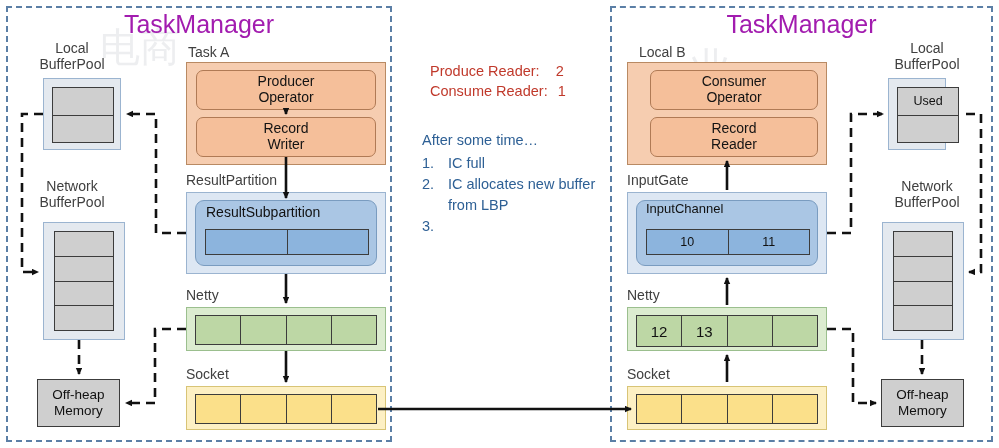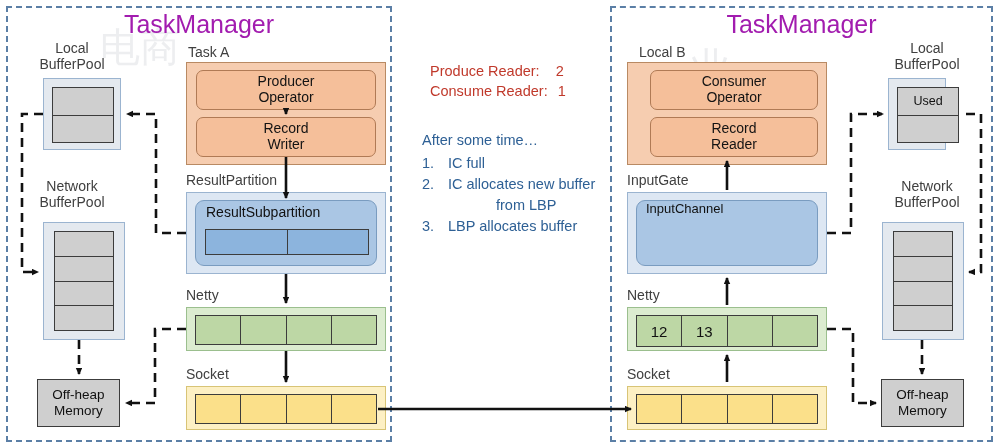--- a/index.html
+++ b/index.html
@@ -159,24 +159,23 @@
   <div class="abs note" style="left:422px;top:132px;">After some time…</div>
 
   <div class="abs note note-row" style="left:422px;top:155px;">
     <span class="note-num">1.</span>
     <span>IC full</span>
   </div>
   <div class="abs note note-row" style="left:422px;top:176px;">
     <span class="note-num">2.</span>
     <span>IC allocates new buffer</span>
   </div>
-  <div class="abs note" style="left:448px;top:197px;margin-left:48px;">from LBP</div>
+  <div class="abs note" style="left:448px;top:197px;">from LBP</div>
   <div class="abs note note-row" style="left:422px;top:218px;">
     <span class="note-num">3.</span>
-    <span>LBP allocates buffer</span>
   </div>
 
   <div class="abs tm" style="left:610px;top:6px;width:383px;height:436px;"></div>
   <div class="abs tm-title" style="left:610px;top:10px;width:383px;">TaskManager</div>
 
   <div class="abs lbl" style="left:639px;top:44px;">Local B</div>
   <div class="abs box-orange-outer" style="left:627px;top:62px;width:200px;height:103px;"></div>
   <div class="abs rnd-orange" style="left:650px;top:70px;width:168px;height:40px;">
     <div>
       <div>Consumer</div>
@@ -187,20 +186,24 @@
     <div>
       <div>Record</div>
       <div>Reader</div>
     </div>
   </div>
 
   <div class="abs lbl" style="left:627px;top:172px;">InputGate</div>
   <div class="abs box-blue-outer" style="left:627px;top:192px;width:200px;height:82px;"></div>
   <div class="abs rnd-blue" style="left:636px;top:200px;width:182px;height:66px;">
     <div class="ic-title">InputChannel</div>
+    <div class="strip" style="position:absolute;left:9px;top:28px;width:164px;height:26px;">
+      <div class="cell c-blue">10</div>
+      <div class="cell c-blue">11</div>
+    </div>
   </div>
 
   <div class="abs lbl" style="left:627px;top:287px;">Netty</div>
   <div class="abs box-green-outer" style="left:627px;top:307px;width:200px;height:44px;">
     <div class="strip" style="position:absolute;left:8px;top:7px;width:182px;height:32px;">
       <div class="cell c-green" style="font-size:15px;">12</div>
       <div class="cell c-green" style="font-size:15px;">13</div>
       <div class="cell c-green"></div>
       <div class="cell c-green"></div>
     </div>

